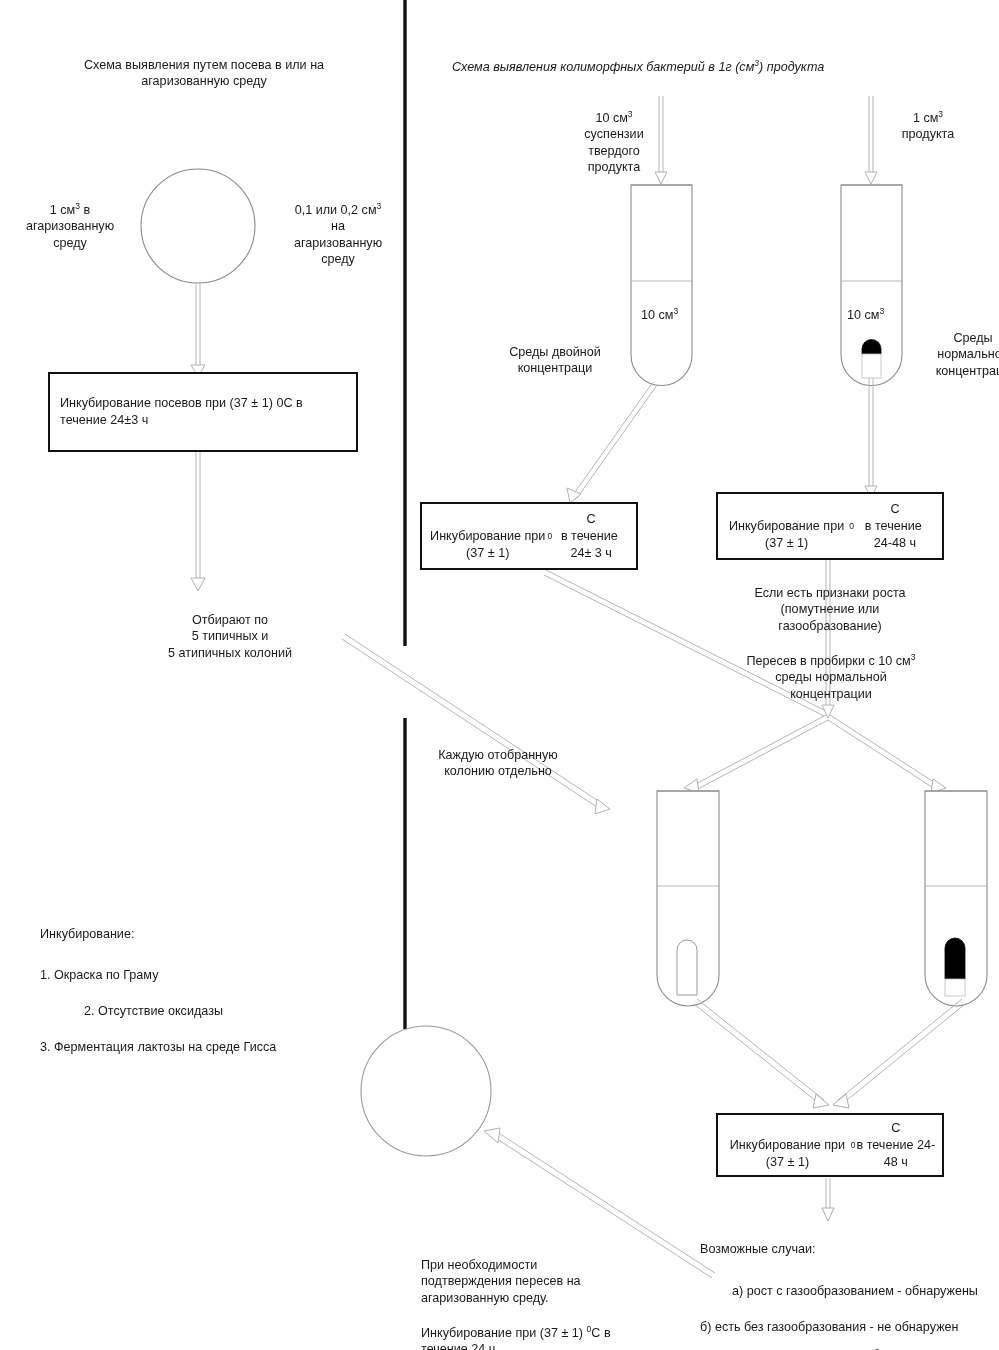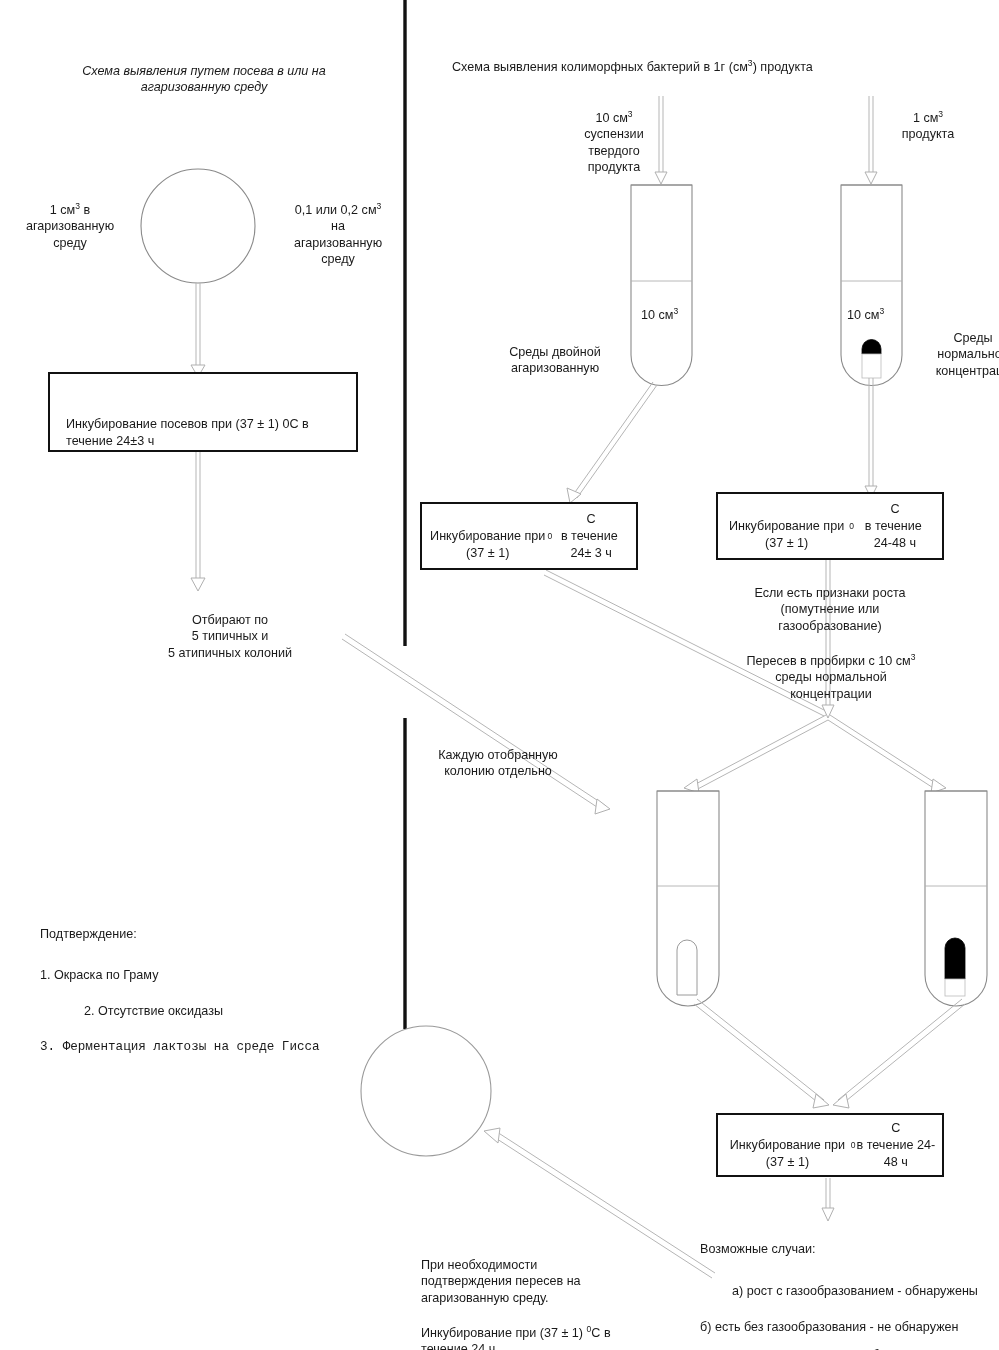--- a/index.html
+++ b/index.html
@@ -43,22 +43,21 @@
     align-items: center;
     justify-content: center;
     font-size: 12.6px;
     line-height: 17px;
     white-space: pre-line;
     color: #1a1a1a;
   }
   .box.left-align {
     justify-content: flex-start;
     text-align: left;
-    padding: 0 16px;
-    align-items: flex-end;
+    padding: 0 10px;
   }
   .box.ctr { text-align: center; padding: 0 6px; }
   sup { font-size: 0.68em; vertical-align: super; line-height: 0; }
 </style>
 </head>
 <body>
 
 <div id="page">
 
   <svg id="svg-layer" viewBox="0 0 999 1350">
@@ -194,25 +193,25 @@
       <path d="M846,1094 L833,1105 L849,1108 Z" fill="#ffffff" stroke="#b0b0b0" stroke-width="1"></path>
     </g>
 
     <g>
       <line x1="826" y1="1178" x2="826" y2="1213" stroke="#b5b5b5" stroke-width="1"></line>
       <line x1="830" y1="1178" x2="830" y2="1213" stroke="#b5b5b5" stroke-width="1"></line>
       <path d="M822,1208 L828,1221 L834,1208 Z" fill="#ffffff" stroke="#b0b0b0" stroke-width="1"></path>
     </g>
   </svg>
 
-  <div class="lbl c" style="left:48px; top:46px; width:312px;font-style:italic;">
+  <div class="lbl c" style="left:48px; top:40px; width:312px;">
     <span>Схема выявления путем посева в или на агаризованную среду</span>
   </div>
 
-  <div class="lbl l" style="left:452px; top:42px; width:540px;">
+  <div class="lbl l" style="left:452px; top:42px; width:540px;font-style:italic;">
     Схема выявления колиморфных бактерий в 1г (см<sup>3</sup>) продукта
   </div>
 
   <div class="lbl c" style="left:10px; top:185px; width:120px;">
     1 см<sup>3</sup> в<br>агаризованную<br>среду
   </div>
   <div class="lbl c" style="left:272px; top:185px; width:132px;">
     0,1 или 0,2 см<sup>3</sup><br>на<br>агаризованную<br>среду
   </div>
 
@@ -225,49 +224,49 @@
 5 типичных и
 5 атипичных колоний</span>
   </div>
 
   <div class="lbl c" style="left:408px; top:730px; width:180px;">
     <span>Каждую отобранную
 колонию отдельно</span>
   </div>
 
   <div class="lbl l" style="left:40px; top:909px; width:340px;">
-    <span>Подтверждение:</span>
+    <span>Инкубирование:</span>
   </div>
   <div class="lbl l" style="left:40px; top:950px; width:340px;">
     <span>1. Окраска по Граму</span>
   </div>
   <div class="lbl l" style="left:40px; top:986px; width:340px;margin-left:44px;">
     <span>2. Отсутствие оксидазы</span>
   </div>
-  <div class="lbl l" style="left:40px; top:1022px; width:360px;font-family:Liberation Mono, monospace;">
+  <div class="lbl l" style="left:40px; top:1022px; width:360px;">
     <span>3. Ферментация лактозы на среде Гисса</span>
   </div>
 
   <div class="lbl c" style="left:570px; top:93px; width:88px;">
     10 см<sup>3</sup><br>суспензии<br>твердого<br>продукта
   </div>
   <div class="lbl c" style="left:884px; top:93px; width:88px;">
     1 см<sup>3</sup><br>продукта
   </div>
 
   <div class="lbl l" style="left:641px; top:290px; width:70px;">
     10 см<sup>3</sup>
   </div>
   <div class="lbl l" style="left:847px; top:290px; width:70px;">
     10 см<sup>3</sup>
   </div>
 
   <div class="lbl c" style="left:490px; top:327px; width:130px;">
     <span>Среды двойной
-агаризованную</span>
+концентраци</span>
   </div>
   <div class="lbl c" style="left:914px; top:313px; width:118px;">
     <span>Среды
 нормальной
 концентраци</span>
   </div>
 
   <div class="box ctr" style="left:420px; top:502px; width:218px; height:68px;">
     Инкубирование при (37 ± 1) <sup>0</sup>С<br>в течение&nbsp; 24± 3 ч
   </div>

